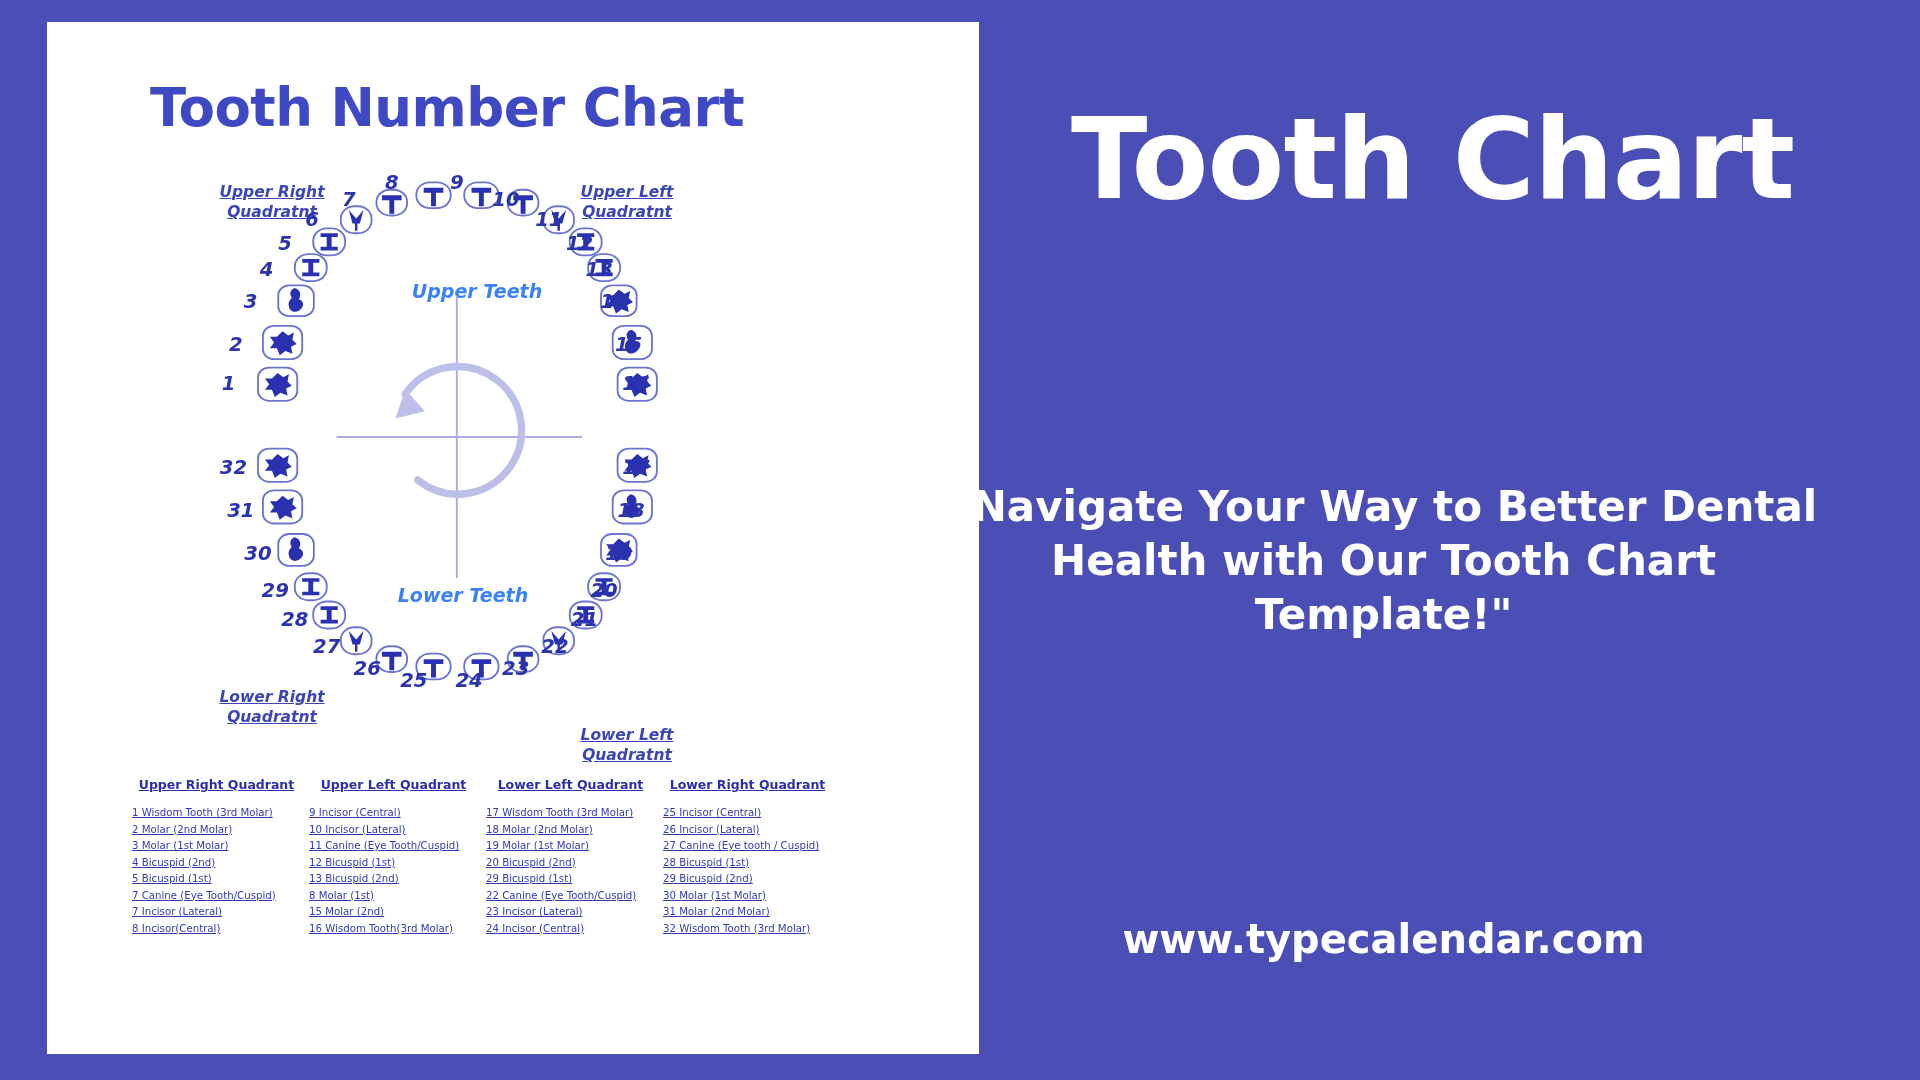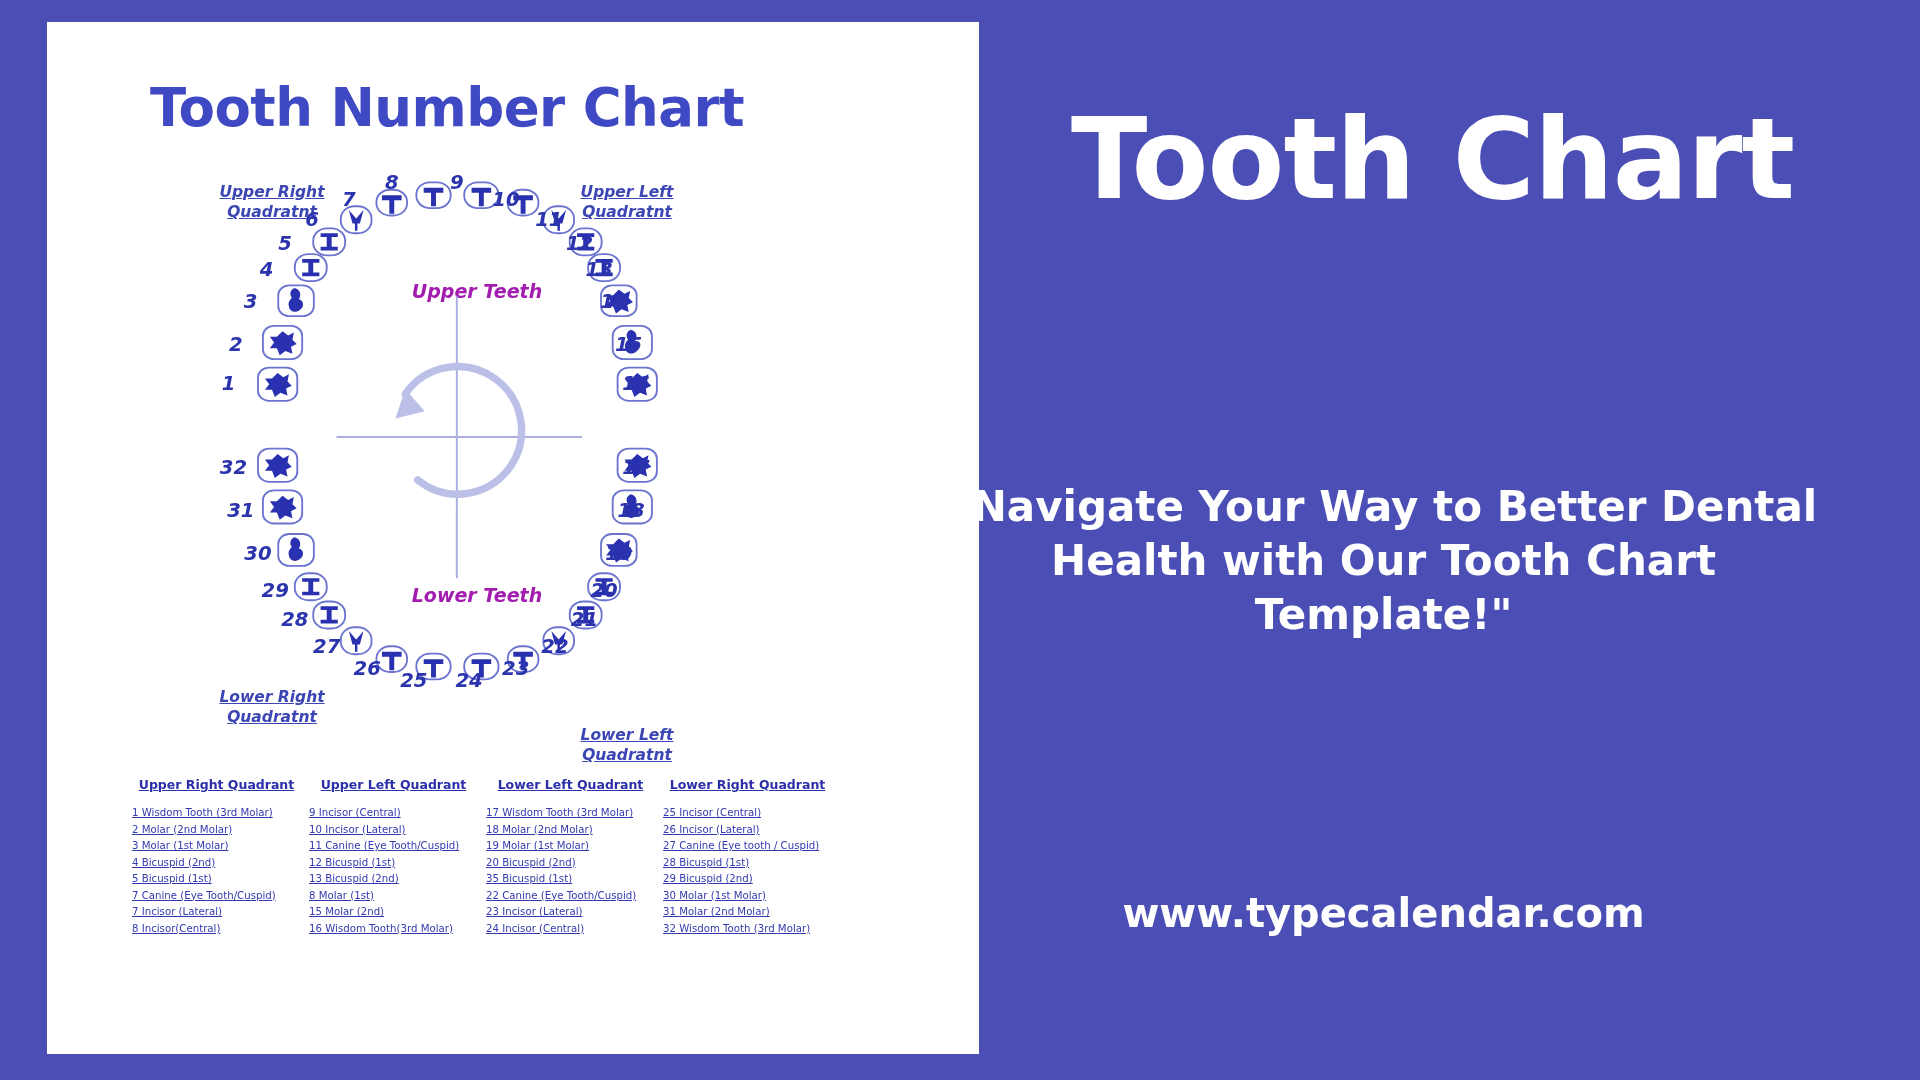--- a/index.html
+++ b/index.html
@@ -45,25 +45,25 @@
   #quad-ul { left:495px; top:160px; }
   #quad-lr { left:140px; top:665px; }
   #quad-ll { left:495px; top:703px; }
 
   
   .arch-label {
     position:absolute;
     font-family:"DejaVu Sans", sans-serif;
     font-style:italic; font-weight:bold;
     font-size:19px;
-    color:#a21caf;
+    color:#3b82f6;
     text-align:center; width:220px;
   }
   #label-upper-teeth { left:320px; top:258px; }
-  #label-lower-teeth { left:320px; top:562px; }
+  #label-lower-teeth { left:306px; top:562px; }
 
   
   #tooth-diagram {
     position:absolute; left:130px; top:150px;
     width:540px; height:530px;
   }
 
   
   #legend {
     position:absolute; left:85px; top:755px;
@@ -104,21 +104,21 @@
     letter-spacing:-1px;
   }
   #promo-tagline {
     position:absolute; left:70px; top:480px; width:933px;
     font-family:"DejaVu Sans", sans-serif;
     font-weight:bold;
     font-size:42px;
     line-height:1.28;
   }
   #promo-url {
-    position:absolute; left:0; top:890px; width:1073px;
+    position:absolute; left:0; top:916px; width:1073px;
     font-family:"DejaVu Sans", sans-serif;
     font-weight:bold;
     font-size:40px;
   }
 </style>
 </head>
 <body>
 
 <div id="doc-card">
 
@@ -357,21 +357,21 @@
         <div class="legend-item">8 Molar (1st)</div>
         <div class="legend-item">15 Molar (2nd)</div>
         <div class="legend-item">16 Wisdom Tooth(3rd Molar)</div>
       </div>
       <div class="legend-col">
         <div class="legend-head">Lower Left Quadrant</div>
         <div class="legend-item">17 Wisdom Tooth (3rd Molar)</div>
         <div class="legend-item">18 Molar (2nd Molar)</div>
         <div class="legend-item">19 Molar (1st Molar)</div>
         <div class="legend-item">20 Bicuspid (2nd)</div>
-        <div class="legend-item">35 Bicuspid (1st)</div>
+        <div class="legend-item">29 Bicuspid (1st)</div>
         <div class="legend-item">22 Canine (Eye Tooth/Cuspid)</div>
         <div class="legend-item">23 Incisor (Lateral)</div>
         <div class="legend-item">24 Incisor (Central)</div>
       </div>
       <div class="legend-col">
         <div class="legend-head">Lower Right Quadrant</div>
         <div class="legend-item">25 Incisor (Central)</div>
         <div class="legend-item">26 Incisor (Lateral)</div>
         <div class="legend-item">27 Canine (Eye tooth / Cuspid)</div>
         <div class="legend-item">28 Bicuspid (1st)</div>

